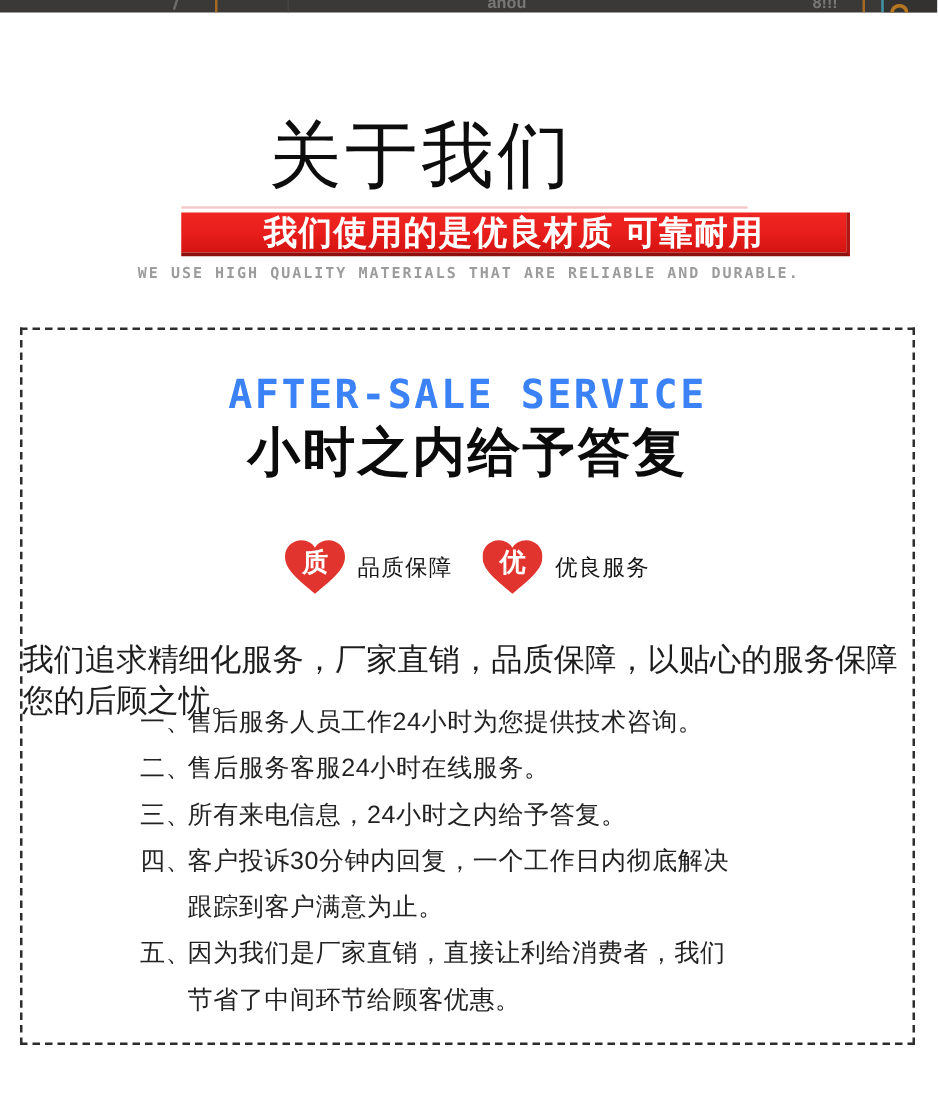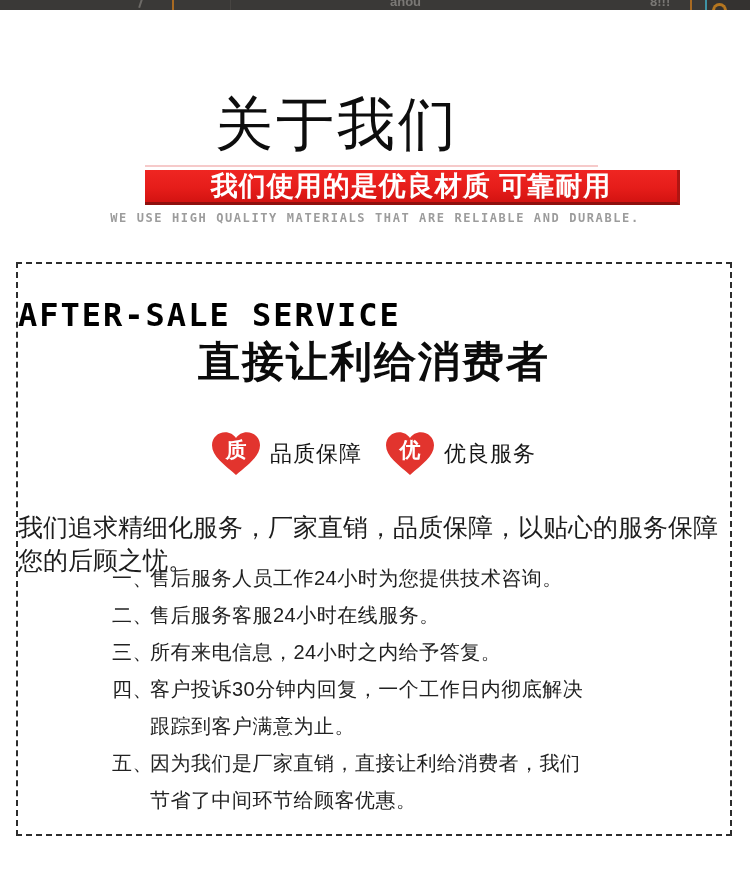--- a/index.html
+++ b/index.html
@@ -42,23 +42,23 @@
     position:absolute;left:0;top:211px;width:750px;text-align:center;
     font-family:"DejaVu Sans Mono",monospace;font-size:12px;font-weight:bold;
     letter-spacing:1.6px;color:var(--caption_gray,#9c9c9c);
   }
   
   .card{
     position:absolute;left:16px;top:262px;width:716px;height:574px;box-sizing:border-box;
     border:2px dashed var(--border_dark,#2d2d2d);
   }
   .card-title-en{
-    position:absolute;left:0;top:32px;width:100%;text-align:left;
+    position:absolute;left:0;top:32px;width:100%;text-align:center;
     font-family:"DejaVu Sans Mono",monospace;font-size:32px;font-weight:bold;
-    letter-spacing:2px;color:#000000;
+    letter-spacing:2px;color:#3b82f6;
   }
   .card-title-cn{
     position:absolute;left:0;top:70px;width:100%;text-align:center;
     font-size:42px;font-weight:700;letter-spacing:2px;color:#0b0b0b;
   }
   .card-subtitle{
     position:absolute;left:0;top:128px;width:100%;text-align:center;
     font-size:14.5px;font-weight:600;letter-spacing:.4px;color:#1c1c1c;
   }
   .features{
@@ -67,21 +67,21 @@
   }
   .feature{display:flex;align-items:center;gap:10px;}
   .heart-wrap{position:relative;width:48px;height:46px;}
   .heart-wrap svg{display:block;width:48px;height:46px;}
   .heart-badge{
     position:absolute;left:0;top:4px;width:100%;text-align:center;
     color:#ffffff;font-family:"Liberation Serif",serif;font-weight:bold;line-height:30px;
   }
   .heart-badge.cjk{font-size:21px;}
   .heart-badge.num{font-size:19px;}
-  .feature-label{font-size:22px;color:#161616;letter-spacing:1px;}
+  .feature-label{font-size:18px;color:#161616;letter-spacing:1px;}
   .card-lead{
     position:absolute;left:0;top:247px;width:100%;
     font-size:25px;color:#1d1d1d;letter-spacing:0;
   }
   .service-list{position:absolute;left:94px;top:296px;width:580px;}
   .list-item{position:relative;padding-left:38px;font-size:20px;color:#222222;letter-spacing:.5px;}
   .list-item .marker{position:absolute;left:0;top:0;line-height:37px;}
   .list-item .li-text{white-space:pre-line;line-height:37px;}
 </style>
 </head>
@@ -104,21 +104,21 @@
   <div class="main-title">关于我们</div>
 
   <div class="banner-highlight"></div>
   <div class="banner">
     <span class="banner-text">我们使用的是优良材质 可靠耐用</span>
   </div>
   <div class="caption-en">WE USE HIGH QUALITY MATERIALS THAT ARE RELIABLE AND DURABLE.</div>
 
   <div class="card">
     <div class="card-title-en">AFTER-SALE SERVICE</div>
-    <div class="card-title-cn">直接让利给消费者</div>
+    <div class="card-title-cn">小时之内给予答复</div>
 
     <div class="features">
       <div class="feature">
         <span class="heart-wrap">
           <svg viewBox="0 0 32 30" aria-hidden="true">
             <path d="M16 29 C 8 22 0 16.5 0 9.2 C 0 4.1 4 0.5 8.8 0.5 C 11.8 0.5 14.5 2 16 4.4 C 17.5 2 20.2 0.5 23.2 0.5 C 28 0.5 32 4.1 32 9.2 C 32 16.5 24 22 16 29 Z" fill="#e2342e"></path>
           </svg>
           <span class="heart-badge cjk">质</span>
         </span>
         <span class="feature-label">品质保障</span>

